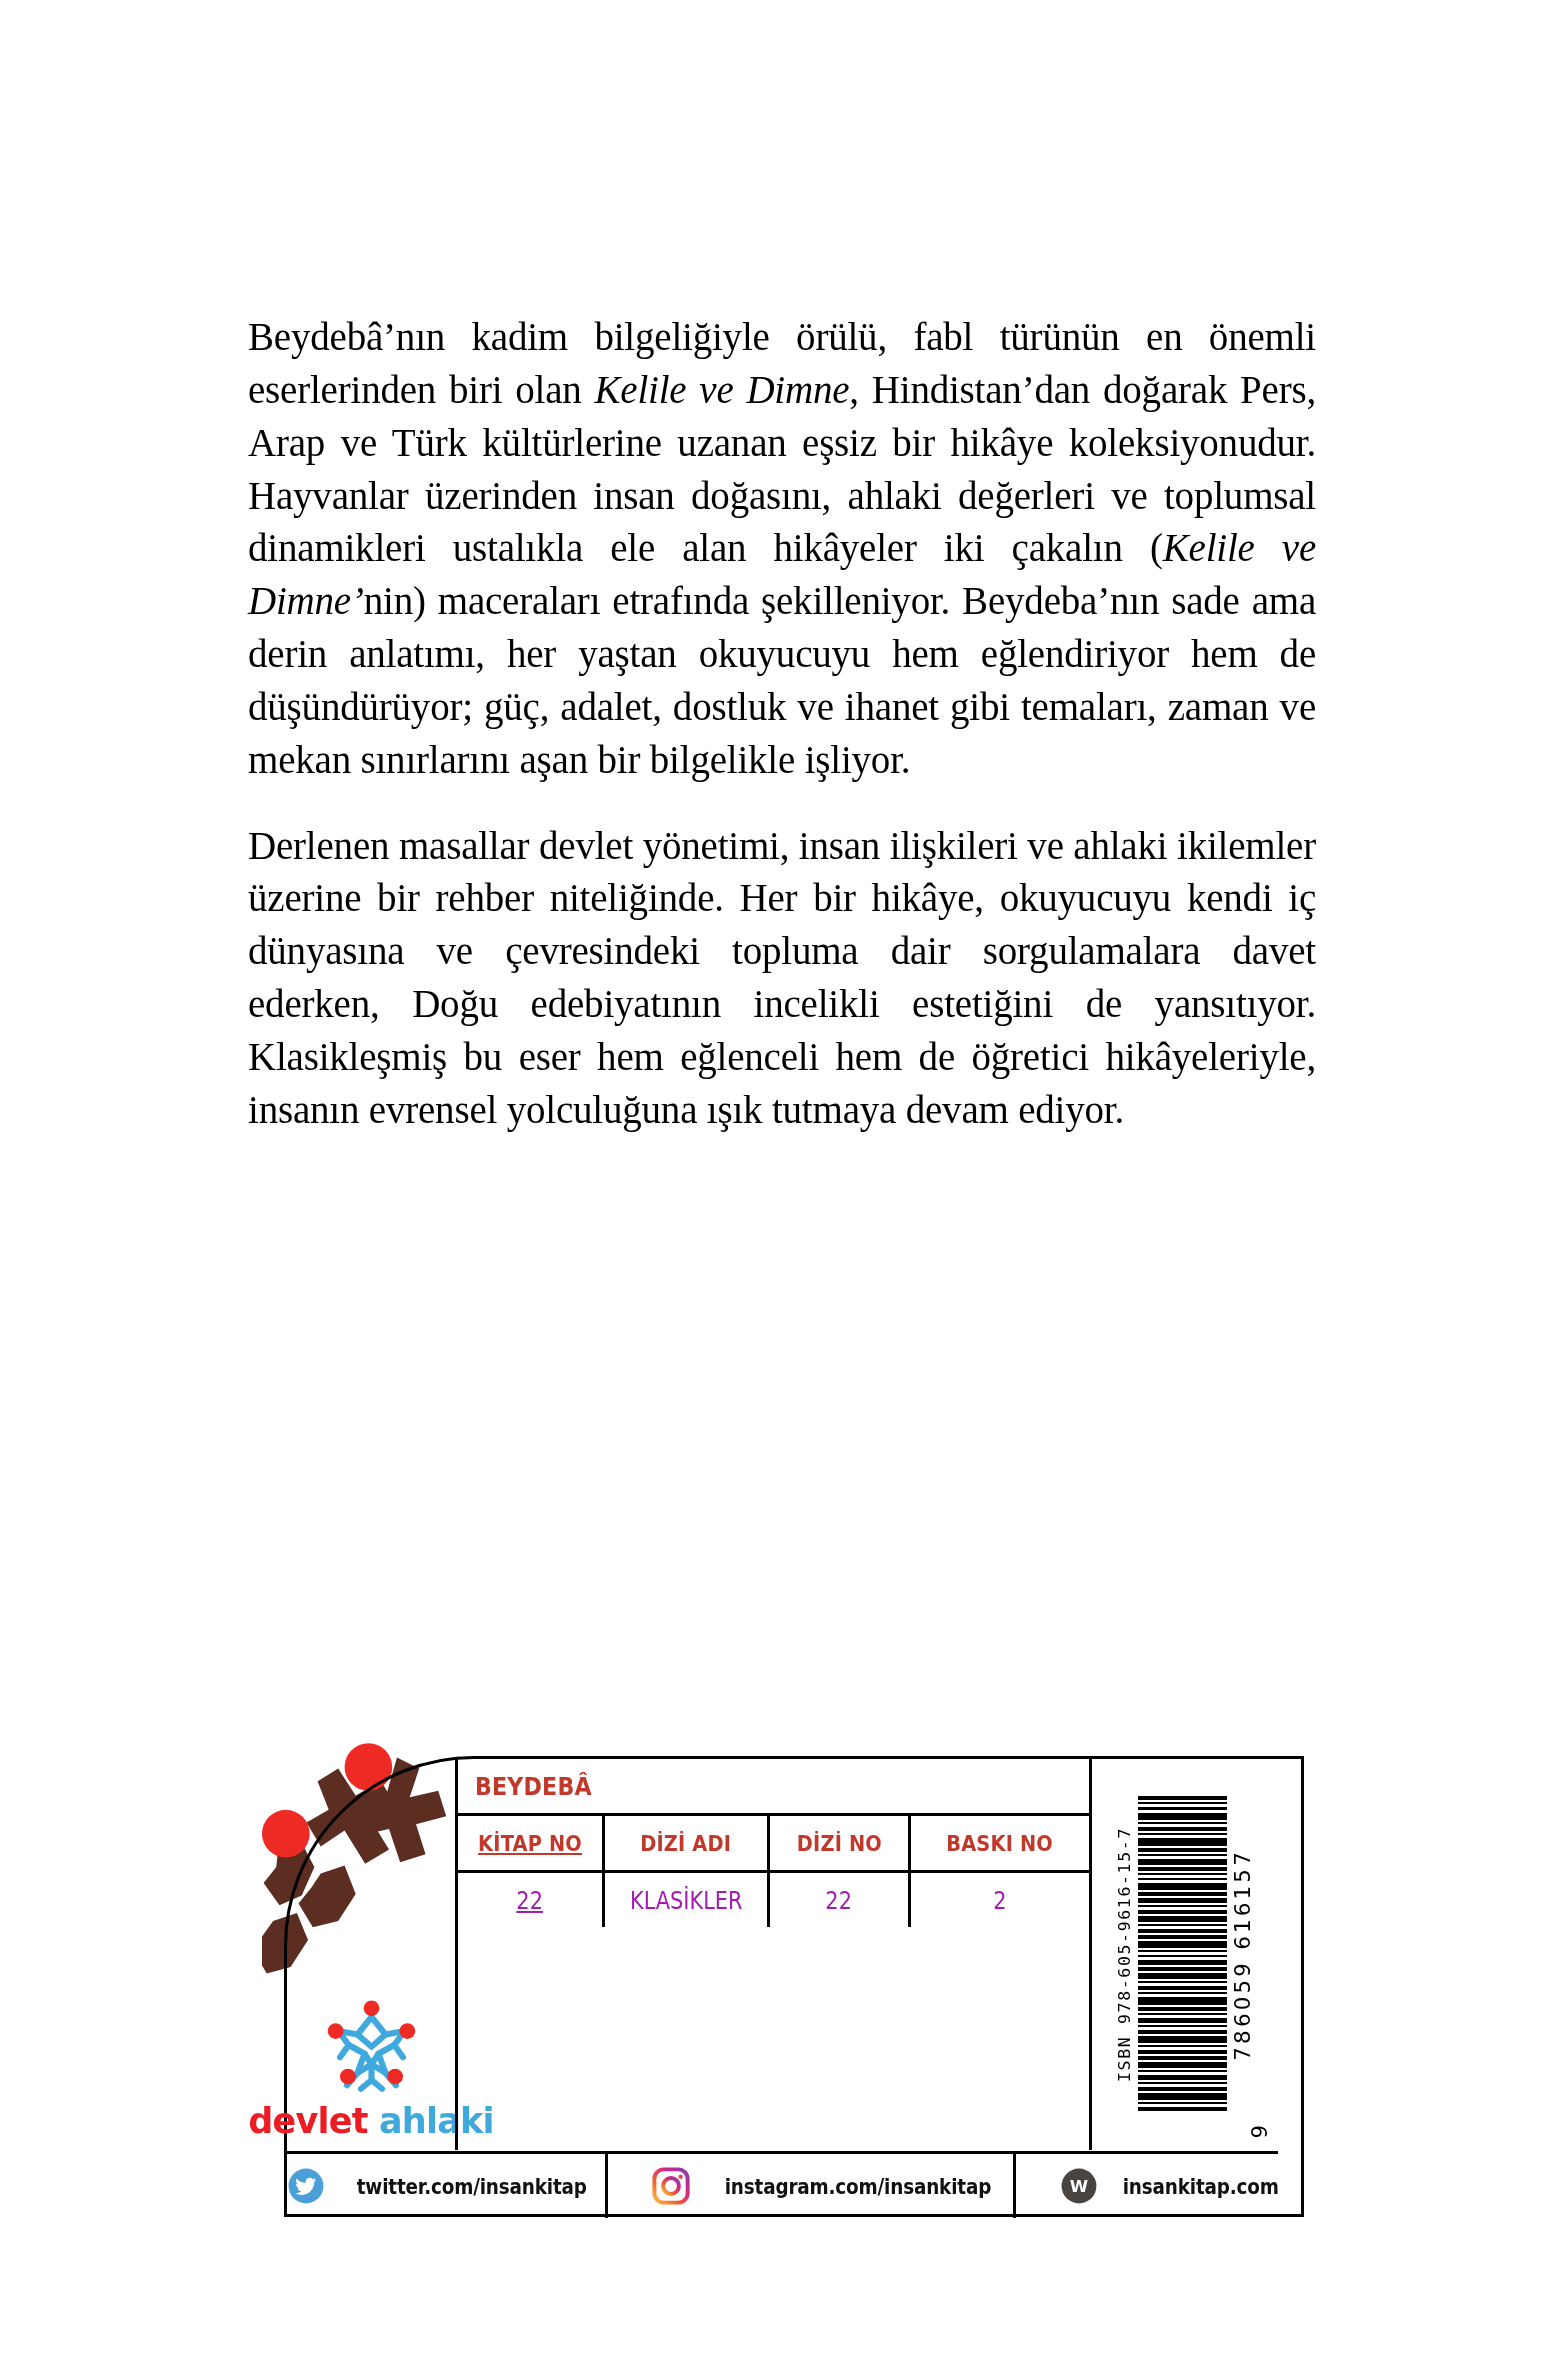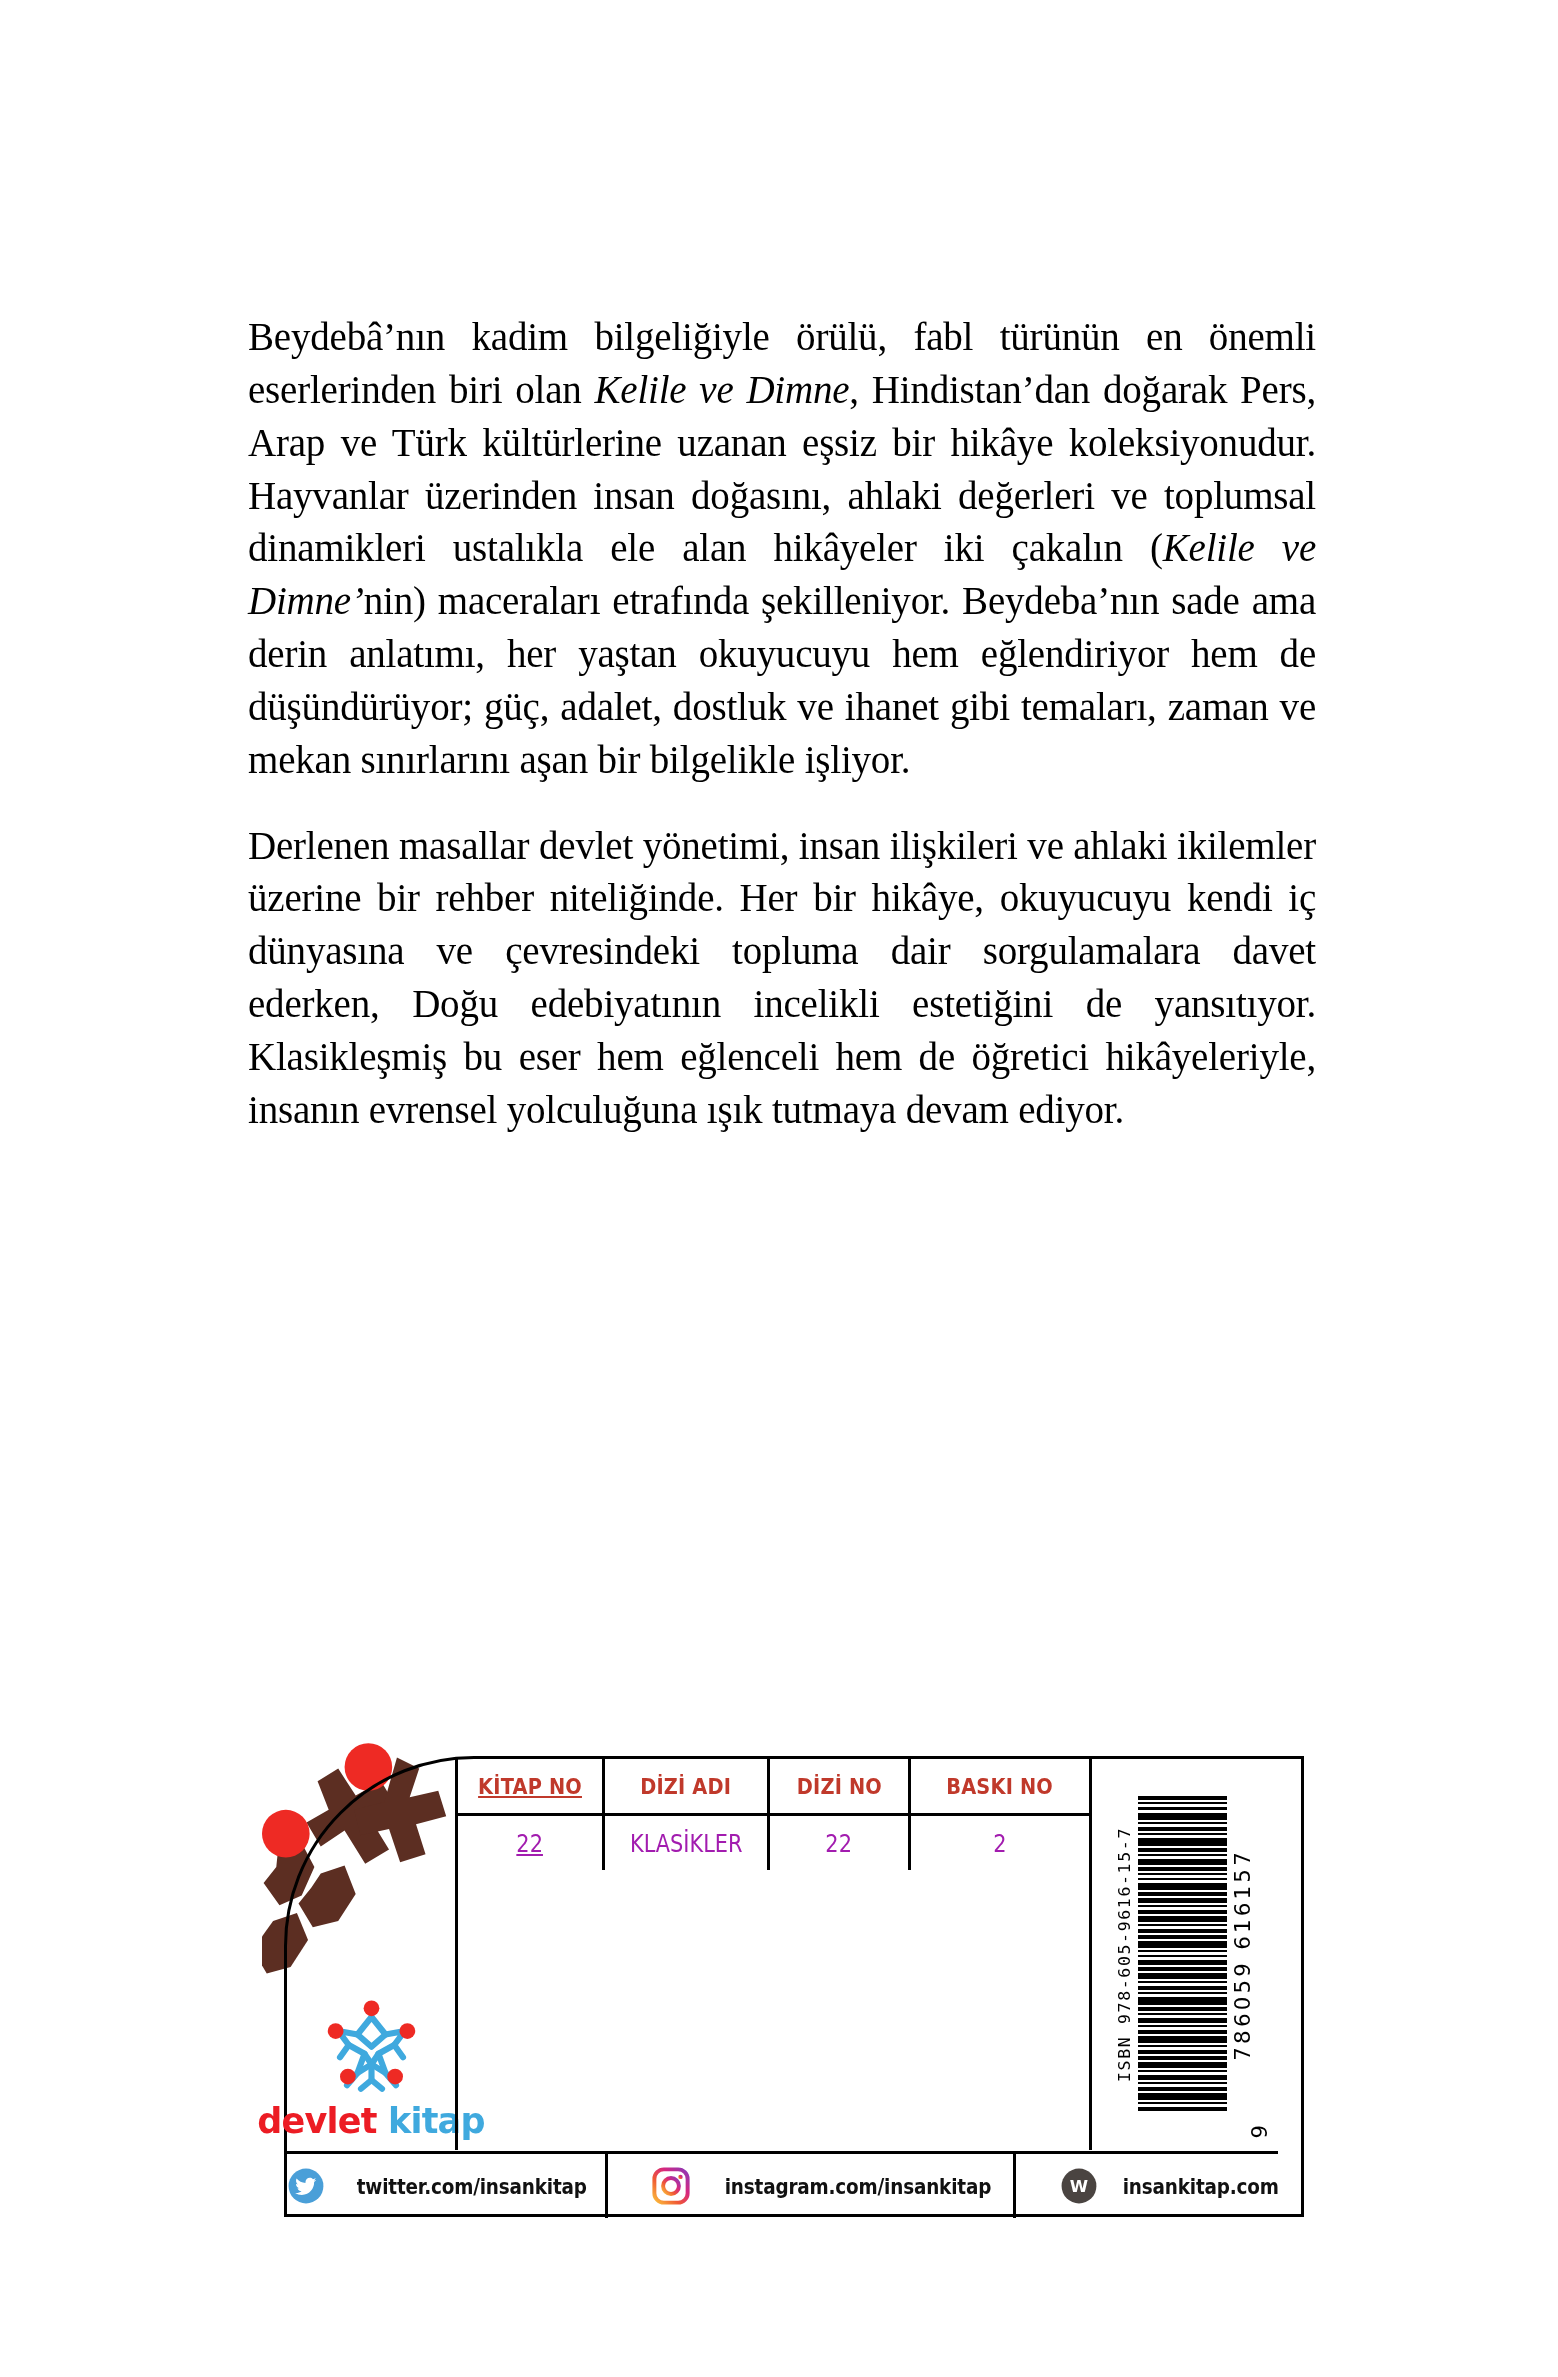--- a/index.html
+++ b/index.html
@@ -322,25 +322,28 @@
         <path d="M60 78 L60 96 L48 106"></path>
         <path d="M60 96 L72 106"></path>
       </g>
       <circle cx="60" cy="14" r="9" fill="#EE2A24"></circle>
       <circle cx="19" cy="40" r="9" fill="#EE2A24"></circle>
       <circle cx="101" cy="40" r="9" fill="#EE2A24"></circle>
       <circle cx="33" cy="92" r="9" fill="#EE2A24"></circle>
       <circle cx="87" cy="92" r="9" fill="#EE2A24"></circle>
     </svg>
     <div class="logo-word">
-      <span class="ins">devlet</span><span>&nbsp;</span><span class="kit">kitap</span>
+      <span class="ins">devlet</span><span>&nbsp;</span><span class="kit">ahlaki</span>
     </div>
   </div>
 
   <div class="info-table">
+    <div class="row-author">
+      <span>BEYDEBÂ</span>
+    </div>
     <div class="row-head">
       <div class="cell c1">
           <span>KİTAP NO</span>
         </div>
       <div class="cell c2">
           <span>DİZİ ADI</span>
         </div>
       <div class="cell c3">
           <span>DİZİ NO</span>
         </div>

